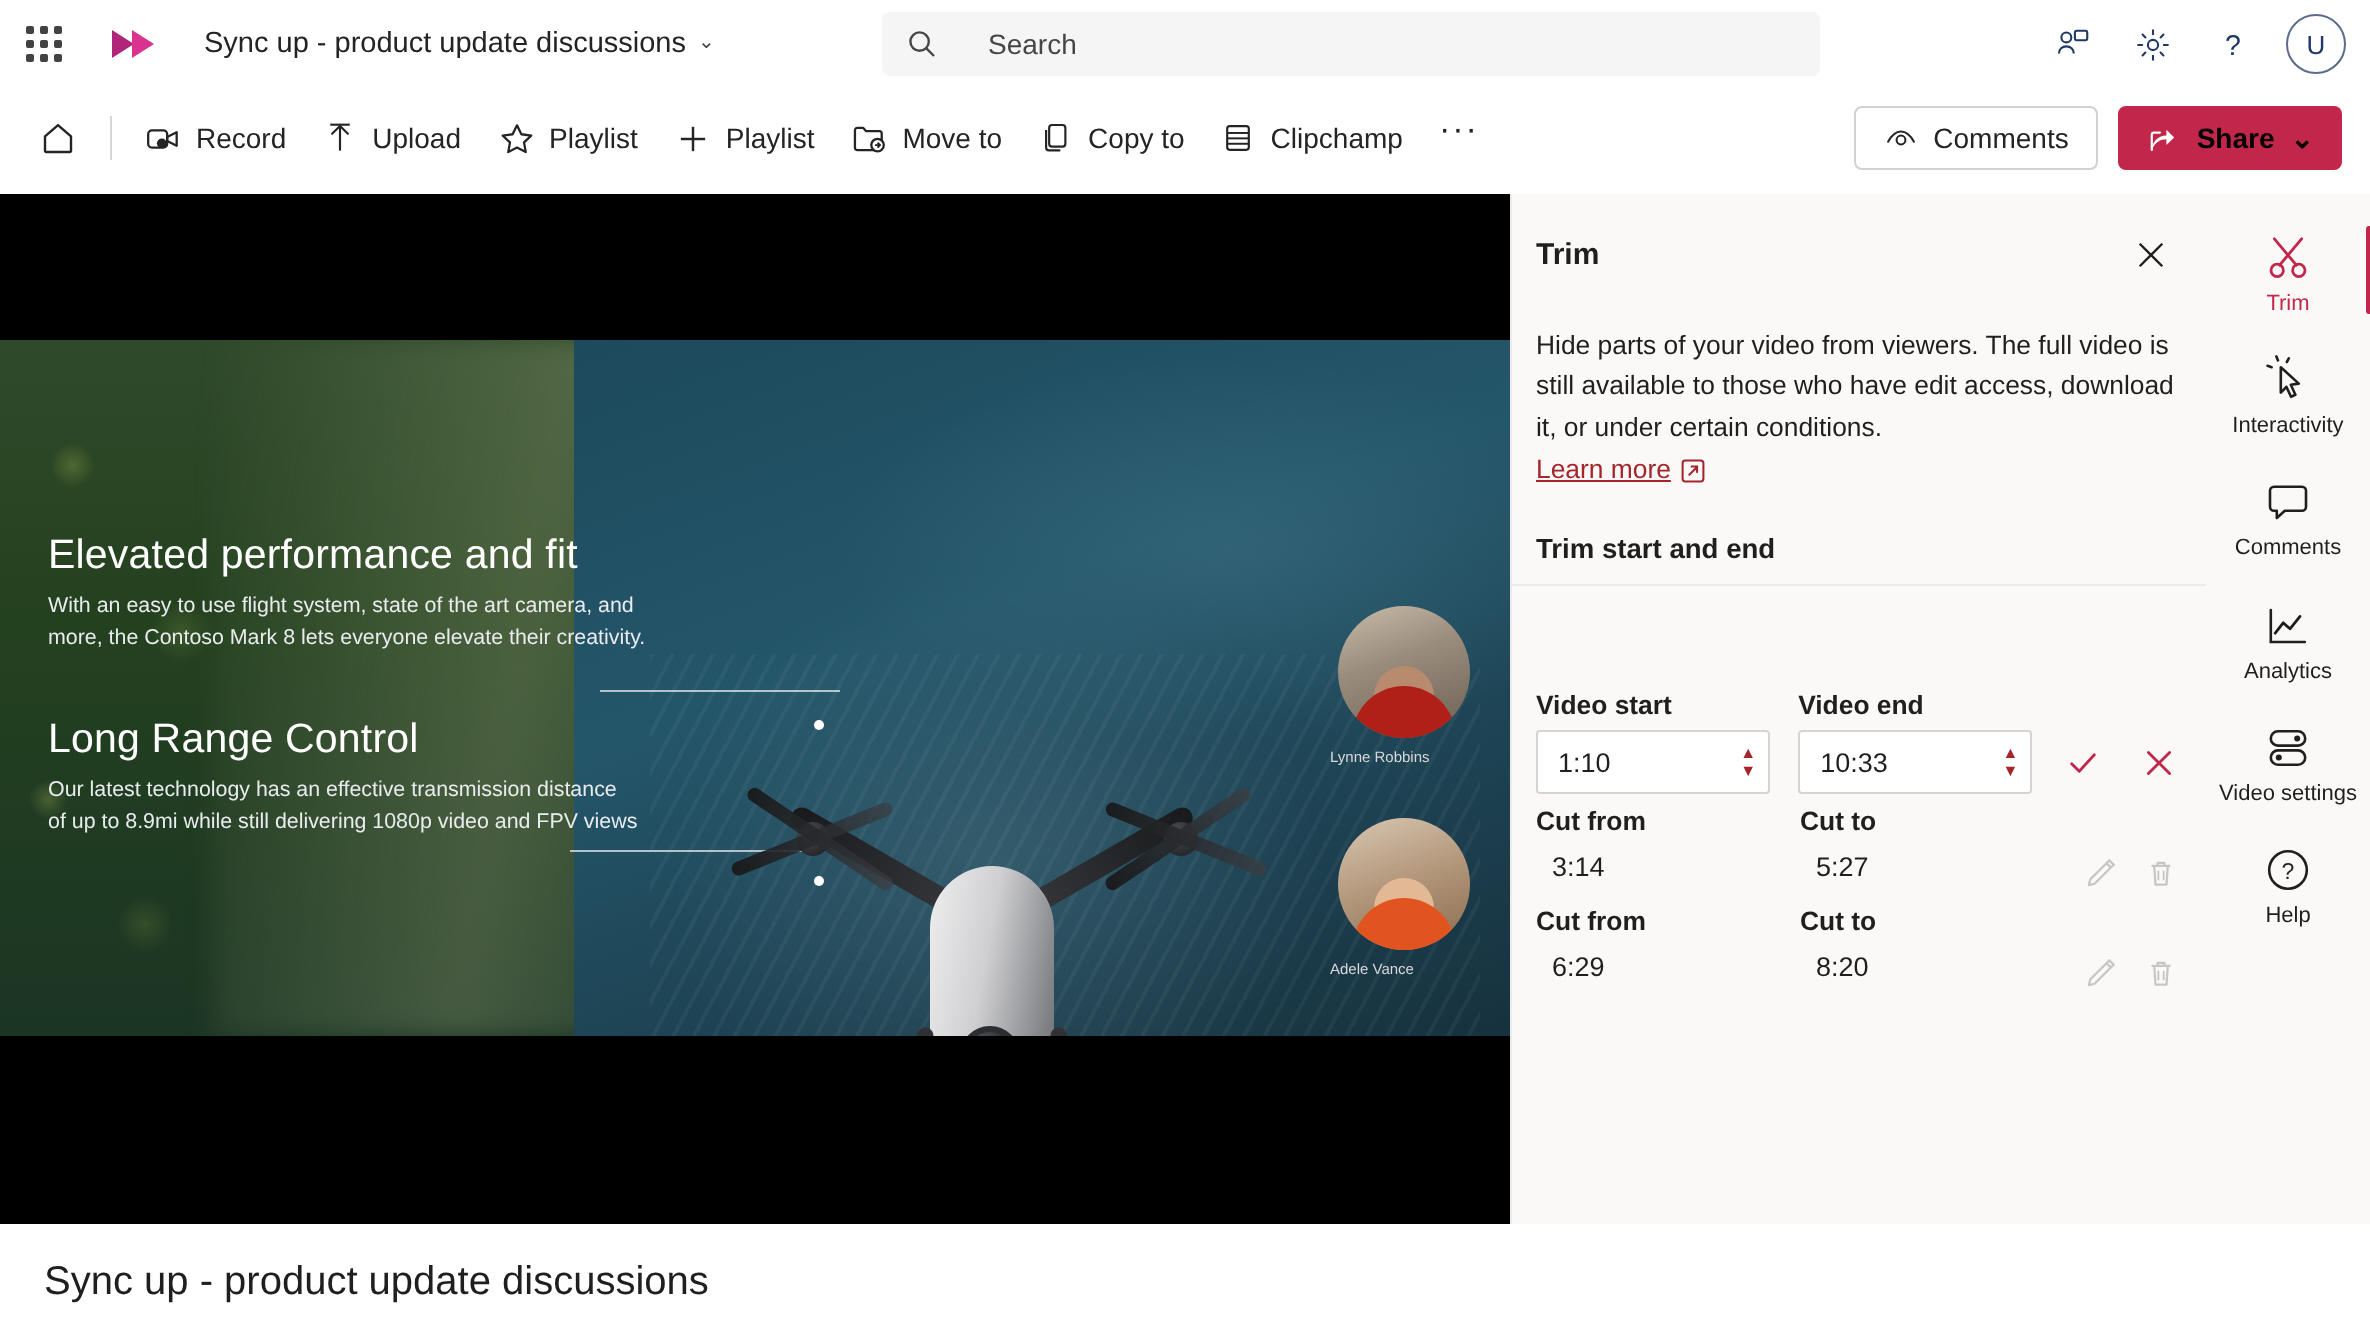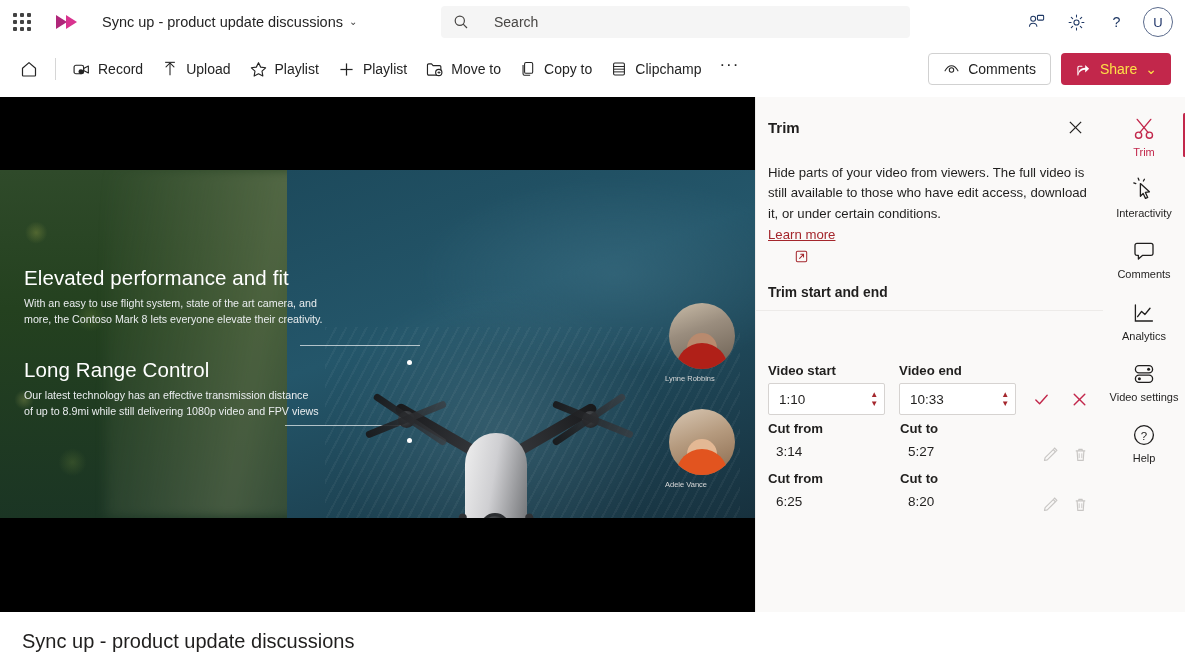--- a/index.html
+++ b/index.html
@@ -65,22 +65,22 @@
   .cmd-sep { width: 1px; height: 22px; background: #d6d6d6; margin: 0 7px; }
   .cmd-ell { font-size: 17px; letter-spacing: 1px; color: #242424; padding-bottom: 8px; }
   .cmd-right { margin-left: auto; display: flex; align-items: center; gap: 10px; padding-right: 4px; }
   .btn-preview {
     display: flex; align-items: center; gap: 8px; height: 32px; padding: 0 14px;
     border: 1px solid #d1d1d1; border-radius: 4px; background: #fff; font-size: 14px;
     color: #242424; cursor: pointer;
   }
   .btn-share {
     display: flex; align-items: center; gap: 8px; height: 32px; padding: 0 14px;
-    background: #c2274b; border: none; border-radius: 4px; font-size: 14px; font-weight: normal;
-    color: #fde047; cursor: pointer;
+    background: #c2274b; border: none; border-radius: 4px; font-size: 14px; font-weight: bold;
+    color: #000000; cursor: pointer;
   }
 
   
   .stage {
     position: absolute; left: 0; top: 97px; width: 755px; height: 515px;
     background: #000000; overflow: hidden;
   }
   .videoframe {
     position: absolute; left: 0; top: 73px; width: 755px; height: 348px; overflow: hidden;
     background: linear-gradient(115deg, #16301f 0%, #27412a 18%, #1c3a46 42%, #16323f 62%, #122a36 100%);
@@ -186,21 +186,21 @@
   .panel-title { font-size: 15px; font-weight: bold; color: #201f1e; }
   .close-x {
     width: 28px; height: 28px; display: flex; align-items: center; justify-content: center;
     cursor: pointer; border-radius: 3px; color: #201f1e;
   }
   .panel-desc {
     padding: 10px 14px 0 12px; font-size: 13.2px; line-height: 1.54; color: #201f1e;
   }
   .learn {
     display: inline-flex; align-items: center; gap: 5px; color: #a4262c;
-    text-decoration: underline; cursor: pointer; font-size: 13.2px; margin-top: 1px; flex-direction: column;
+    text-decoration: underline; cursor: pointer; font-size: 13.2px; margin-top: 1px;
   }
   .sec-head {
     font-size: 13.8px; font-weight: bold; color: #201f1e; padding: 22px 12px 10px 12px;
     border-bottom: 1px solid #edebe9;
   }
   .field-row { display: flex; align-items: flex-end; padding: 12px 12px 0 12px; gap: 14px; }
   .field { width: 130px; }
   .field-label { font-size: 13.2px; font-weight: bold; color: #201f1e; margin-bottom: 5px; margin-top: 40px; }
   .spinner {
     display: flex; align-items: center; height: 32px; background: #ffffff;
@@ -555,21 +555,21 @@
             <path d="M4 5.2h10M7.2 5.2V3.6h3.6v1.6M5.4 5.2l.7 10h5.8l.7-10" fill="none" stroke="currentColor" stroke-width="1.2" stroke-linejoin="round"></path>
             <path d="M7.6 7.8v5M10.4 7.8v5" stroke="currentColor" stroke-width="1"></path>
           </svg>
         </div>
       </div>
     </div>
 
     <div class="cut-row">
       <div class="cut-col">
         <div class="cut-label">Cut from</div>
-        <div class="cut-val">6:25</div>
+        <div class="cut-val">6:29</div>
       </div>
       <div class="cut-col">
         <div class="cut-label">Cut to</div>
         <div class="cut-val">8:20</div>
       </div>
       <div class="cut-actions">
         <div class="cut-ico">
           <svg width="17" height="17" viewBox="0 0 18 18">
             <path d="M2.6 15.4l.7-3 8.6-8.6 2.3 2.3-8.6 8.6z" fill="none" stroke="currentColor" stroke-width="1.2" stroke-linejoin="round"></path>
             <path d="M11.9 3.8l1.5-1.5 2.3 2.3-1.5 1.5" fill="none" stroke="currentColor" stroke-width="1.2"></path>

